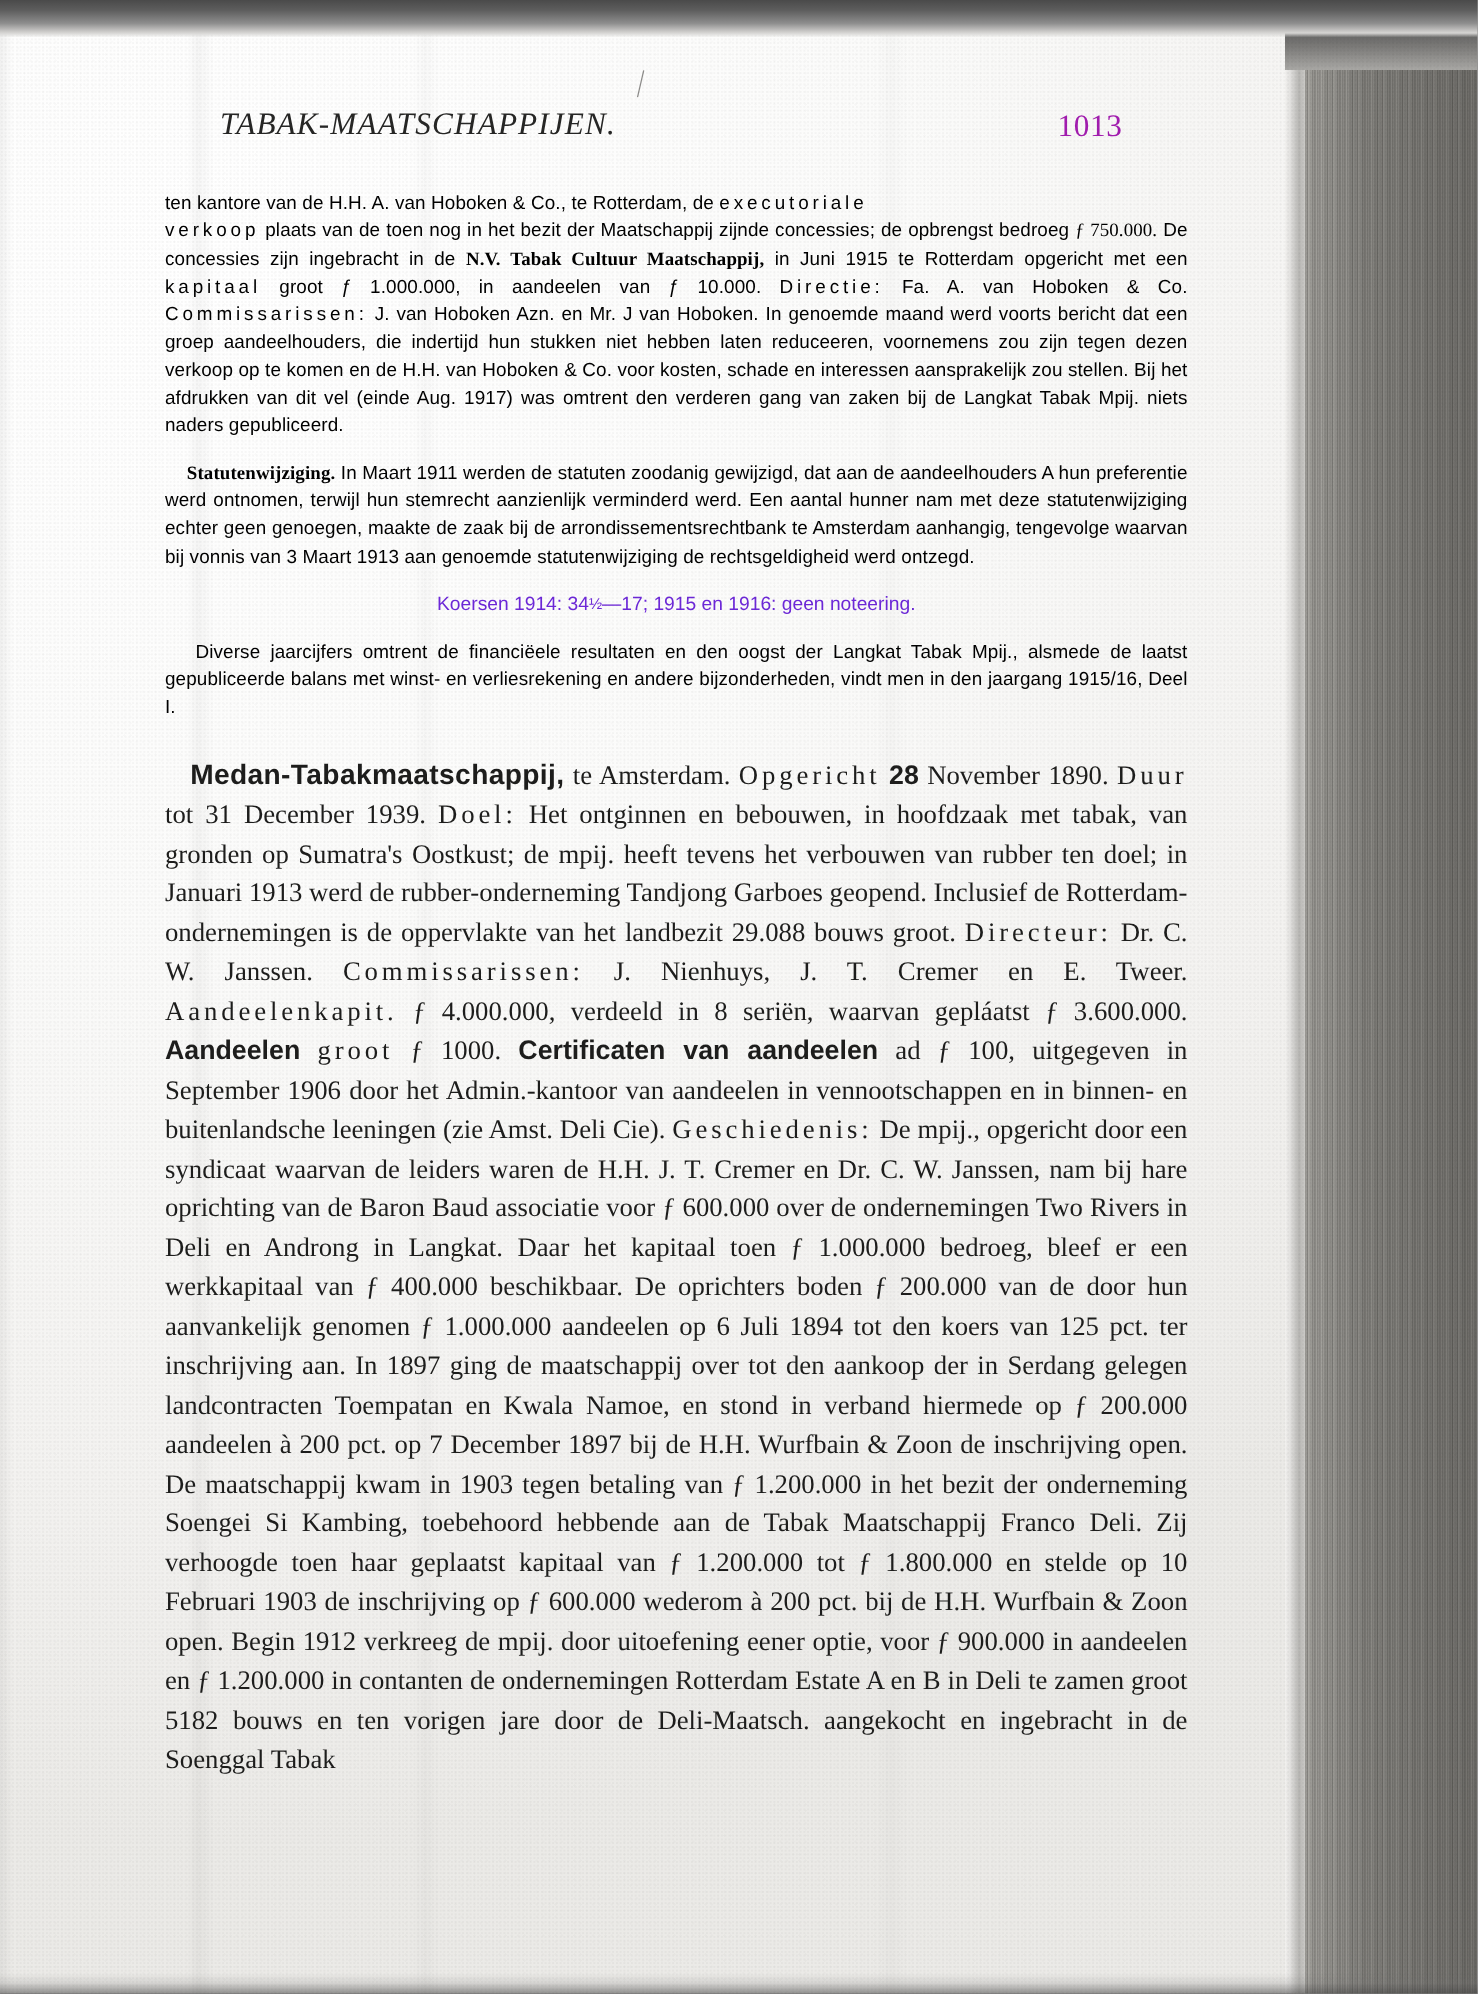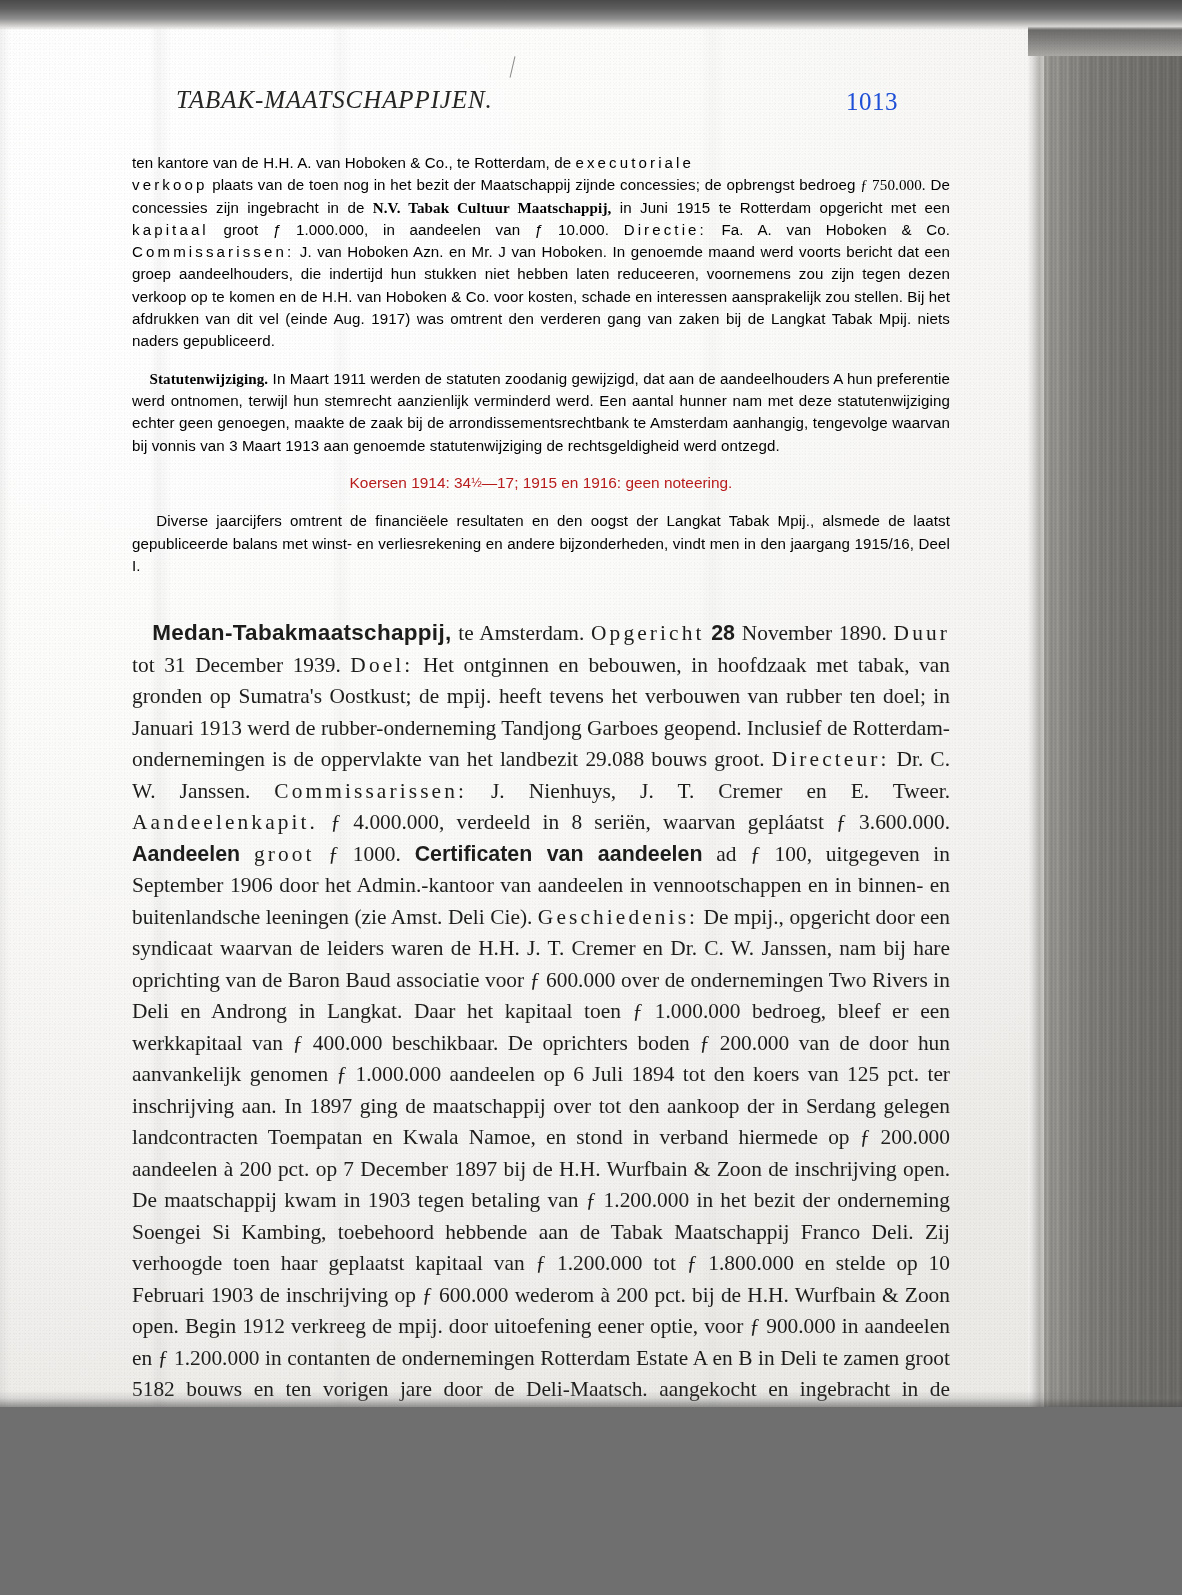--- a/index.html
+++ b/index.html
@@ -1,21 +1,21 @@
 <!DOCTYPE html>
 <html><head>
 <meta charset="utf-8">
 <title>TABAK-MAATSCHAPPIJEN 1013</title>
 <style>
   html,body{margin:0;padding:0;background:#6f6f6f;}
   body{font-family:"Liberation Serif", serif;}
 
   .scan{
     position:relative;
-    width:1182px;height:1407px;
+    width:1182px;height:1595px;
     overflow:hidden;
     background:#cfcfcf;
   }
 
   
   .sheet{
     position:absolute;
     left:0; top:22px;
     width:1028px; height:1573px;
     background:
@@ -82,21 +82,21 @@
     font-style:italic;
     font-size:25px;
     letter-spacing:.9px;
     color:#262625;
   }
   .runhead .folio{
     position:absolute; right:52px; top:2px;
     font-family:"Liberation Serif", serif;
     font-size:25px;
     letter-spacing:.5px;
-    color:#1d4ed8;
+    color:#a21caf;
   }
   .runhead .tick{
     position:absolute; left:380px; top:-30px;
     width:1px;height:22px;background:#8c8b89;
     transform:rotate(13deg);
   }
 
   
   .small{
     font-family:"Liberation Sans", sans-serif;
@@ -109,31 +109,31 @@
   .small + .small{ margin-top:0; }
   .blk-stat{ margin-top:20px; }
   .blk-div{ margin-top:16px; }
 
   .koersen{
     font-family:"Liberation Sans", sans-serif;
     font-size:15.4px;
     line-height:22px;
     text-align:center;
     margin-top:6px;
-    color:#b91c1c;
+    color:#6d28d9;
   }
 
   
   .big{
     font-family:"Liberation Serif", serif;
     font-size:21.4px;
     line-height:31.5px;
     text-align:justify;
     color:#1d1d1c;
-    margin-top:40px;
+    margin-top:26px;
   }
   .sp{ letter-spacing:3.1px; }
   .flor{ font-family:"Liberation Serif", serif; }
   .hdname{
     font-family:"Liberation Sans", sans-serif;
     font-weight:bold;
     font-size:22.5px;
     letter-spacing:.3px;
   }
   .bsans{

